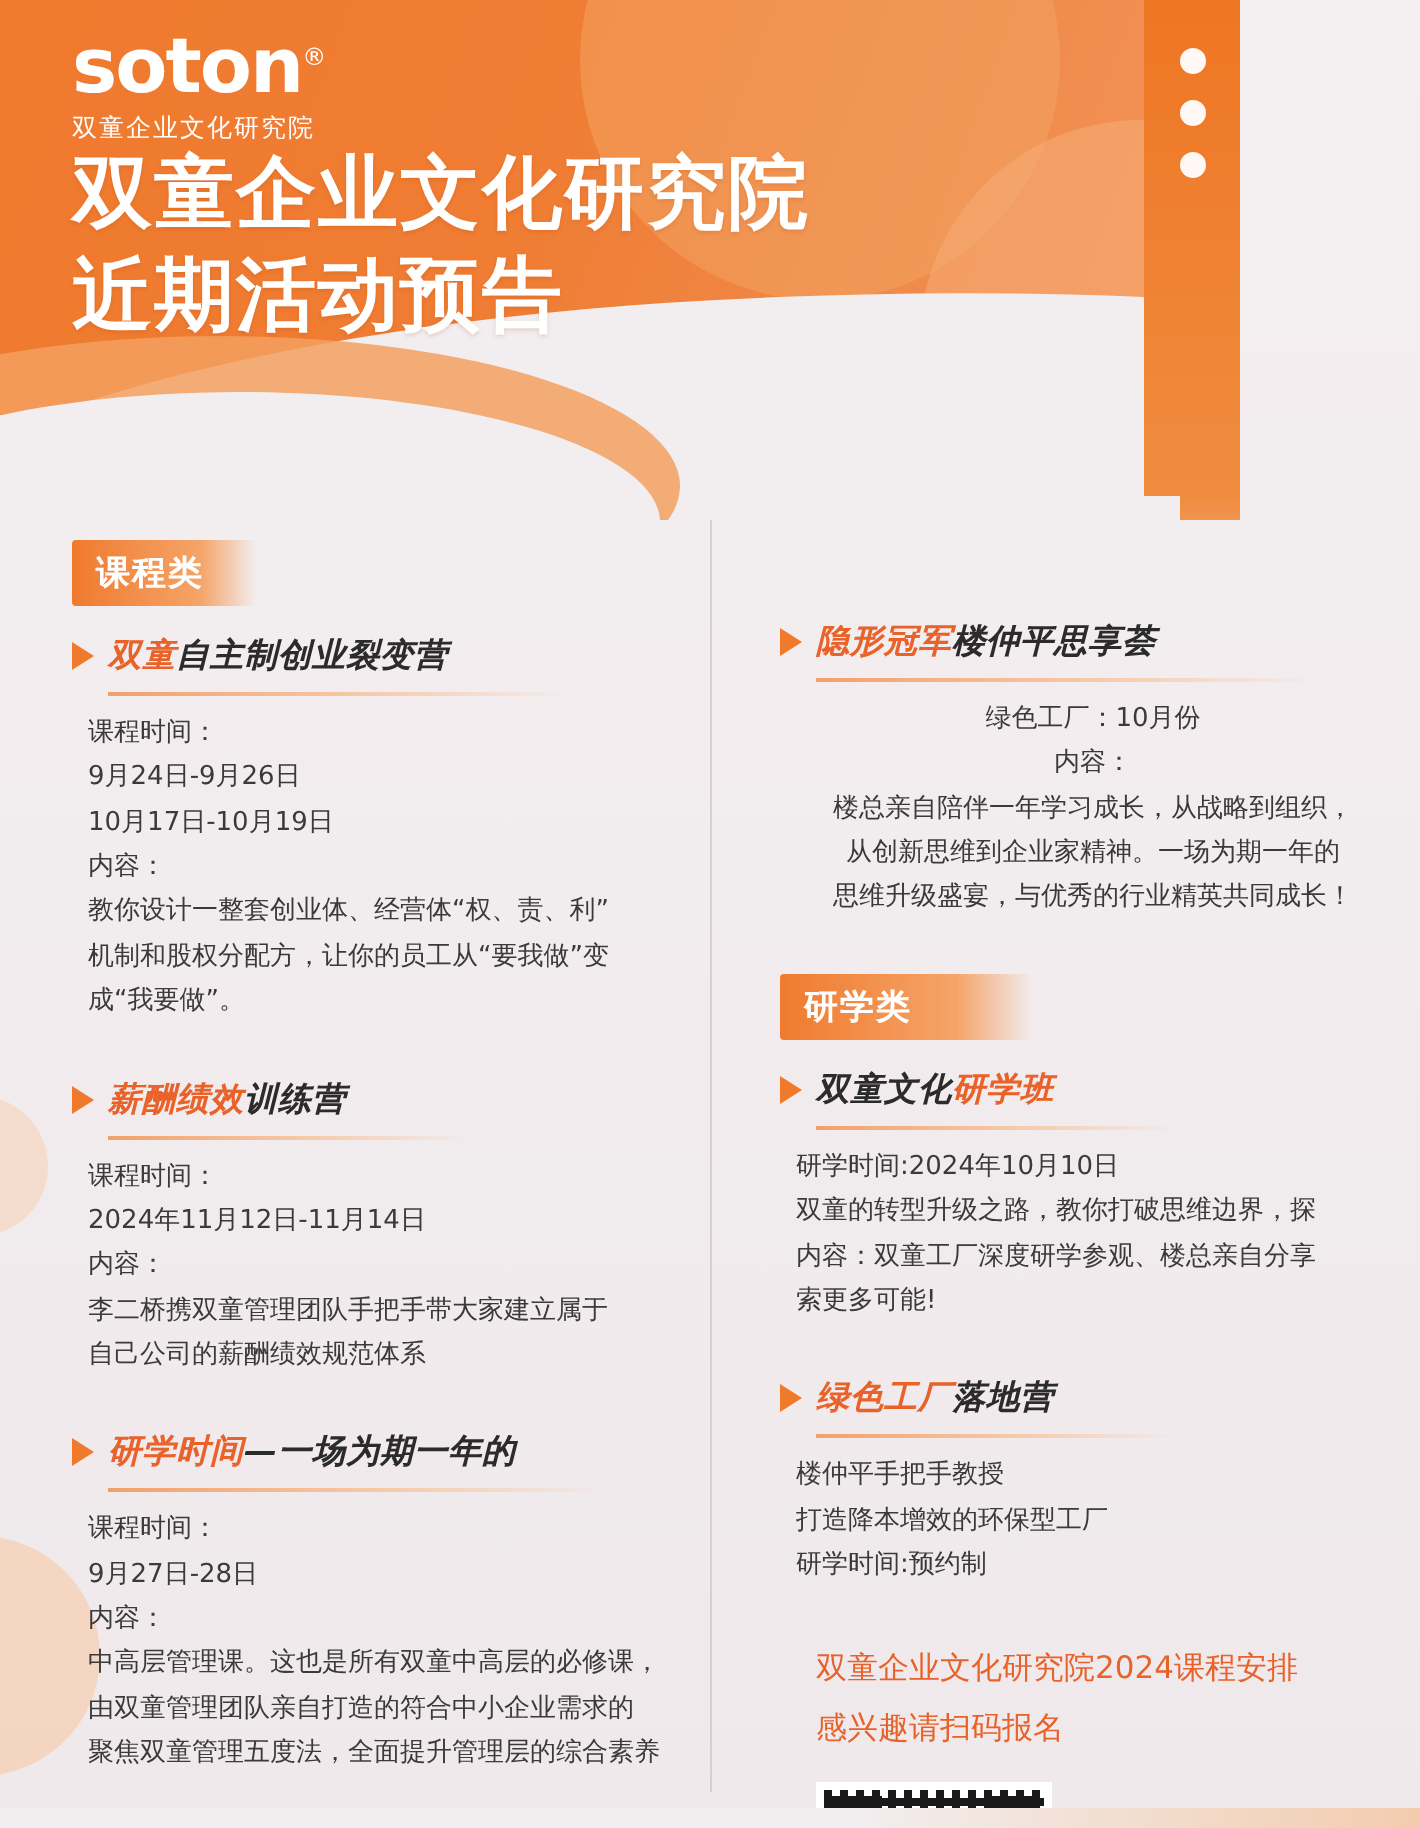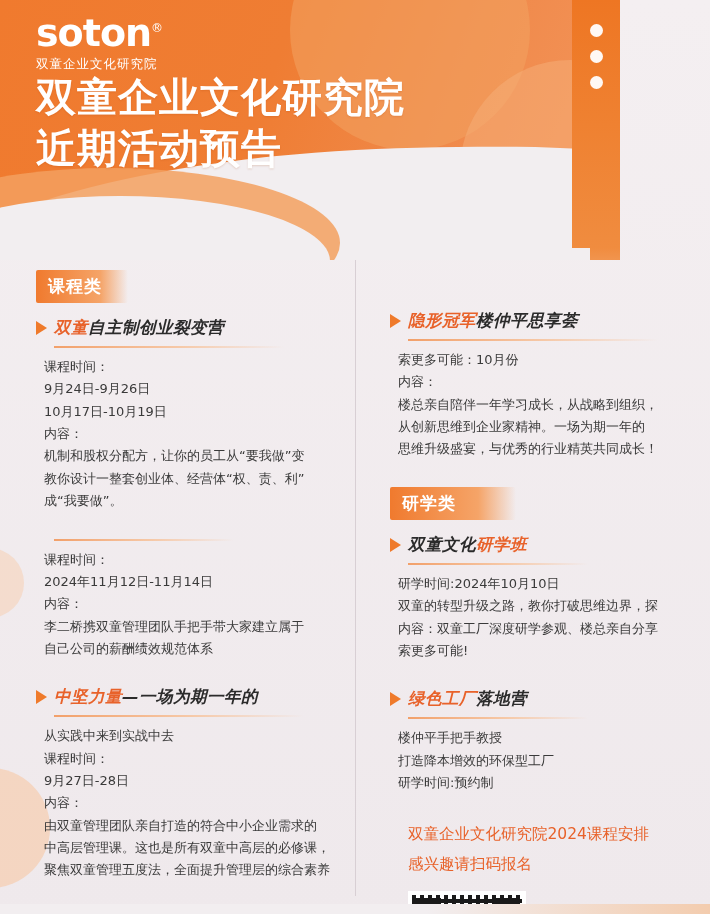--- a/index.html
+++ b/index.html
@@ -329,66 +329,69 @@
         <div class="item-head">
           <span class="tri"></span>
           <span class="item-title"><span class="hl">双童</span><span>自主制创业裂变营</span></span>
         </div>
         <div class="rule"></div>
         <div class="body-text">
           <div>课程时间：</div>
           <div>9月24日-9月26日</div>
           <div>10月17日-10月19日</div>
           <div>内容：</div>
+          <div>教你设计一整套创业体、经营体“权、责、利”</div>
           <div>机制和股权分配方，让你的员工从“要我做”变</div>
-          <div>教你设计一整套创业体、经营体“权、责、利”</div>
           <div>成“我要做”。</div>
         </div>
       </div>
 
       <div class="item">
+        <div class="item-head">
+          <span class="tri"></span>
+          <span class="item-title"><span class="hl">薪酬绩效</span><span>训练营</span></span>
+        </div>
         <div class="rule r2"></div>
         <div class="body-text">
           <div>课程时间：</div>
           <div>2024年11月12日-11月14日</div>
           <div>内容：</div>
           <div>李二桥携双童管理团队手把手带大家建立属于</div>
           <div>自己公司的薪酬绩效规范体系</div>
         </div>
       </div>
 
       <div class="item">
         <div class="item-head">
           <span class="tri"></span>
-          <span class="item-title"><span class="hl">中坚力量</span><span>—一场为期一年的</span></span>
+          <span class="item-title"><span class="hl">研学时间</span><span>—一场为期一年的</span></span>
         </div>
         <div class="rule r3"></div>
         <div class="body-text">
-          <div>从实践中来到实战中去</div>
           <div>课程时间：</div>
           <div>9月27日-28日</div>
           <div>内容：</div>
+          <div>中高层管理课。这也是所有双童中高层的必修课，</div>
           <div>由双童管理团队亲自打造的符合中小企业需求的</div>
-          <div>中高层管理课。这也是所有双童中高层的必修课，</div>
           <div>聚焦双童管理五度法，全面提升管理层的综合素养</div>
         </div>
       </div>
 
     </div>
 
     <div class="col col-right">
 
-      <div class="item" style="margin-top:40px;">
+      <div class="item" style="margin-top:40px;text-align:center;">
         <div class="item-head">
           <span class="tri"></span>
           <span class="item-title"><span class="hl">隐形冠军</span><span>楼仲平思享荟</span></span>
         </div>
         <div class="rule r3"></div>
         <div class="body-text">
-          <div>索更多可能：10月份</div>
+          <div>绿色工厂：10月份</div>
           <div>内容：</div>
           <div>楼总亲自陪伴一年学习成长，从战略到组织，</div>
           <div>从创新思维到企业家精神。一场为期一年的</div>
           <div>思维升级盛宴，与优秀的行业精英共同成长！</div>
         </div>
       </div>
 
       <div class="ribbon wide">研学类</div>
 
       <div class="item">

